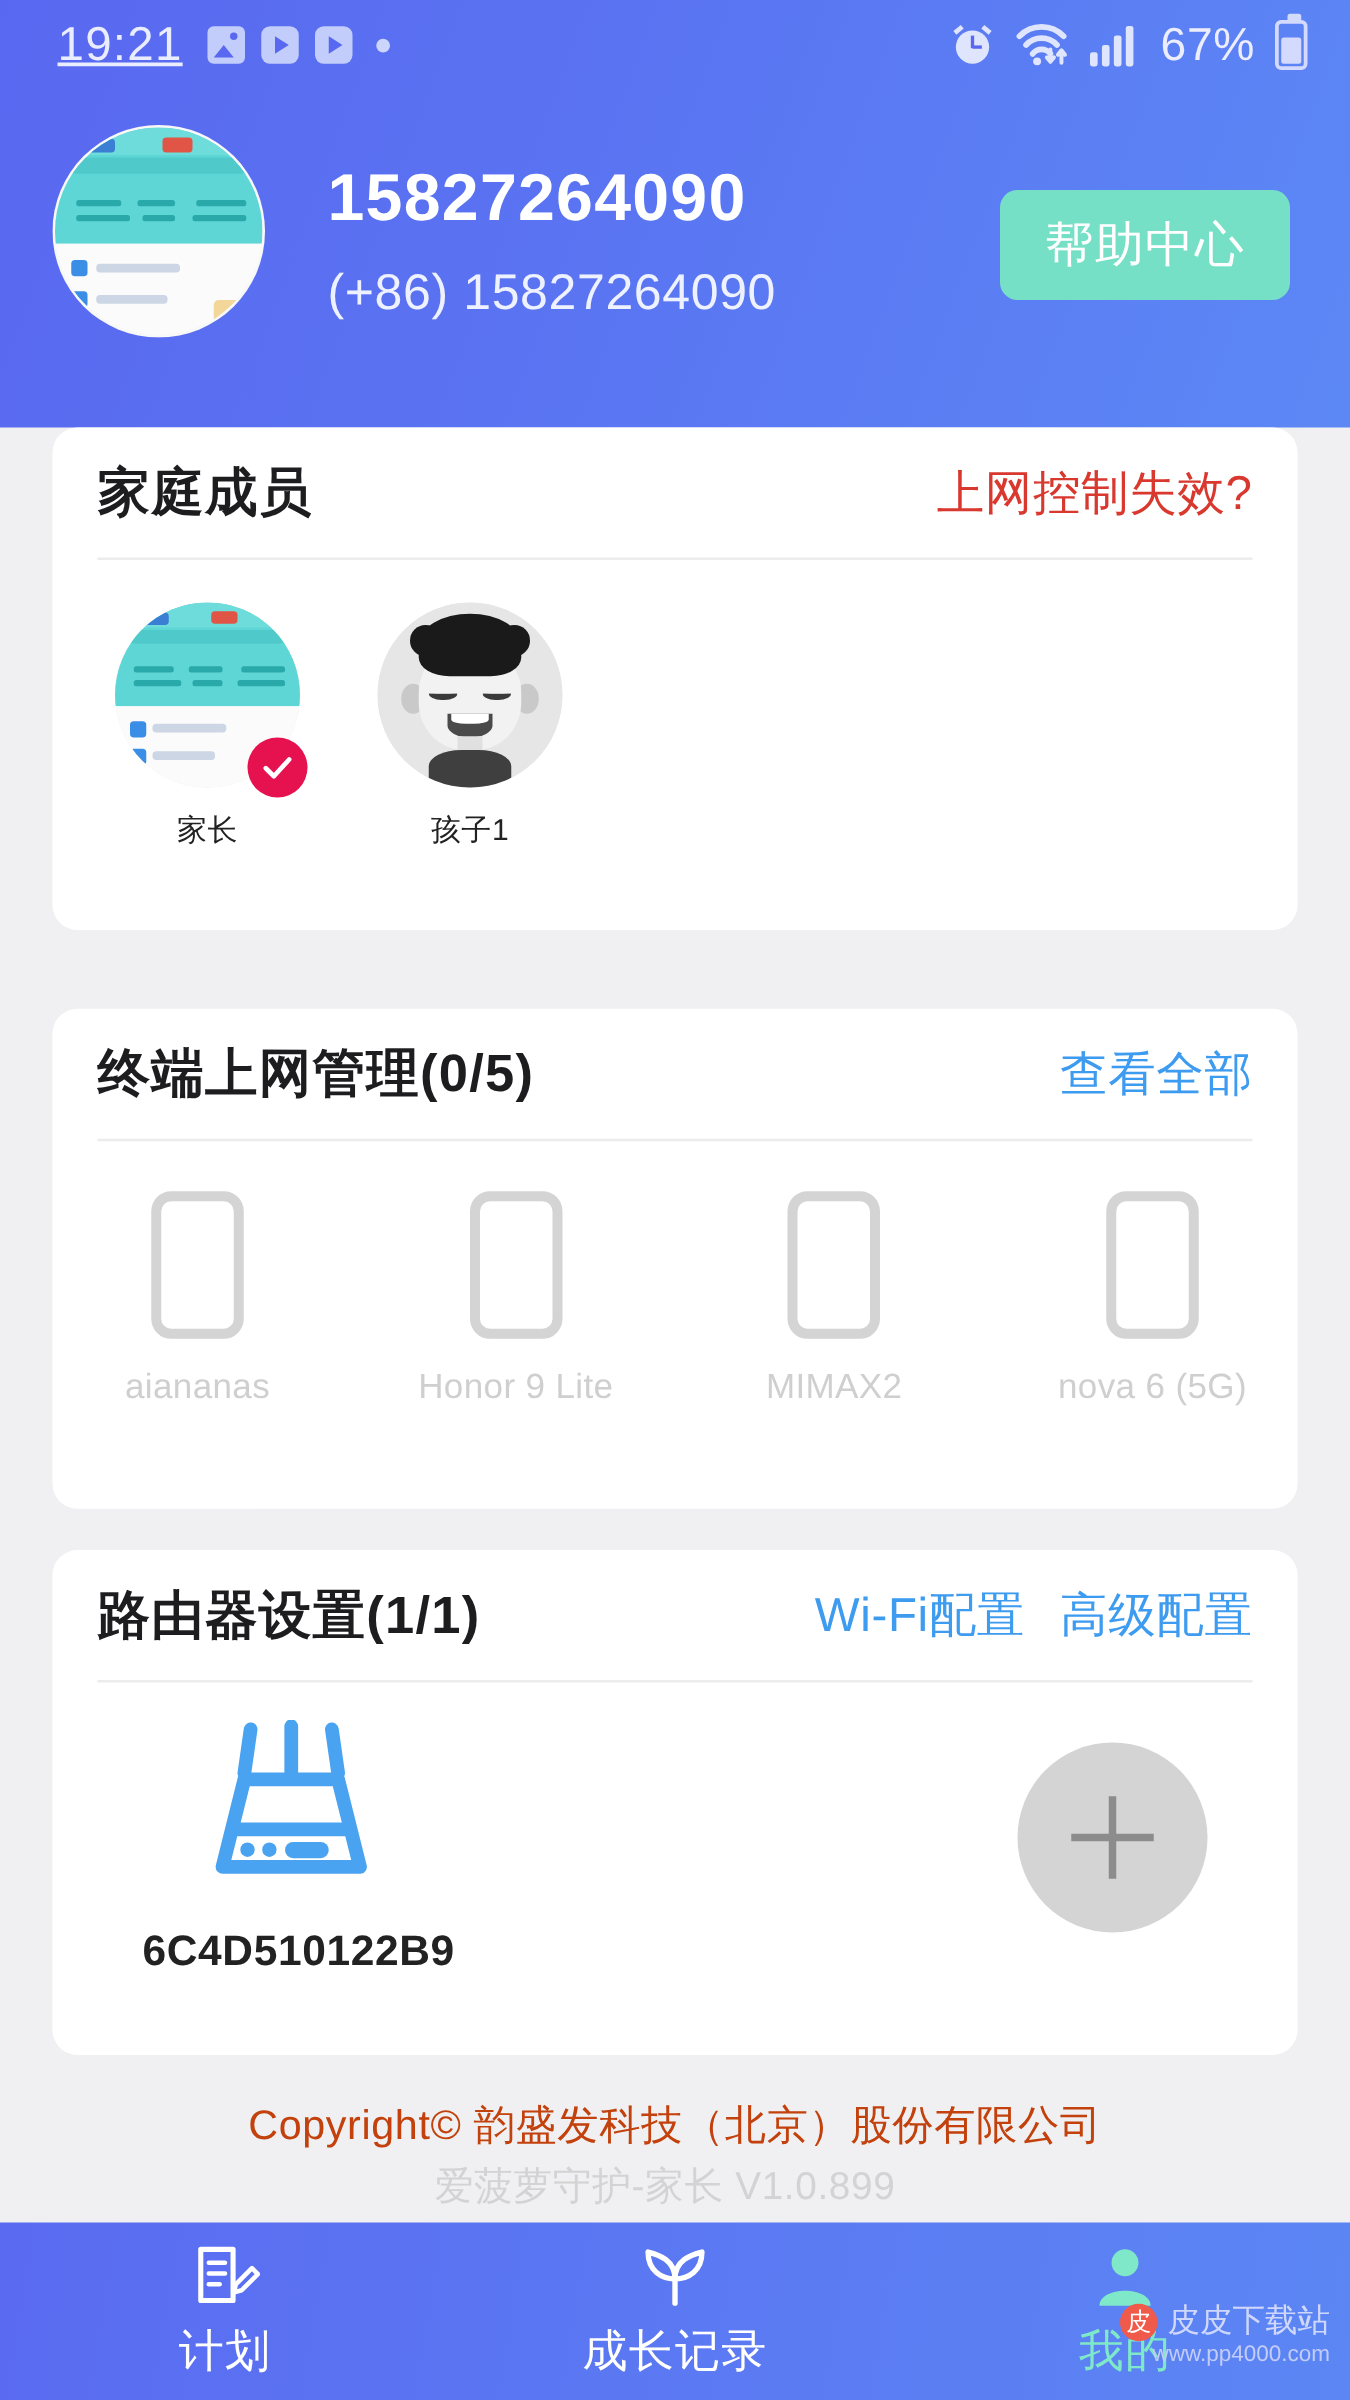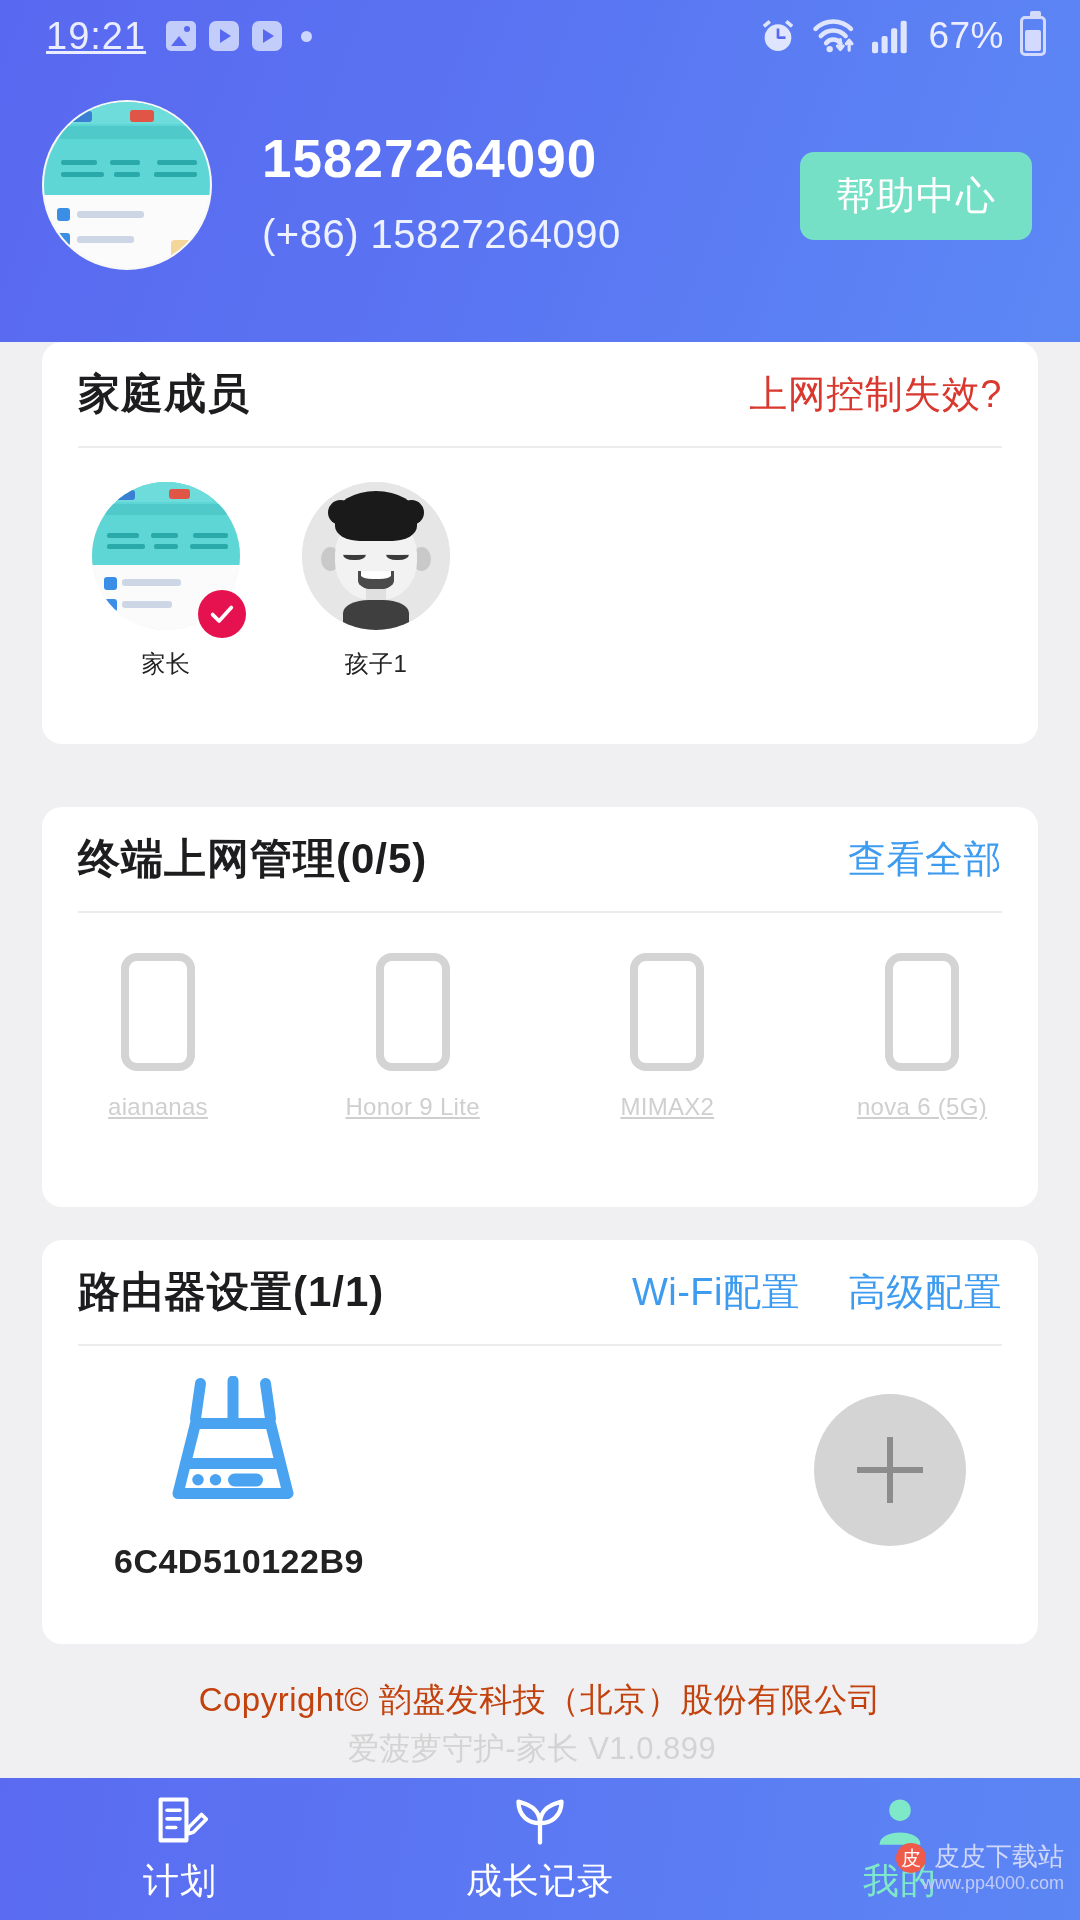--- a/index.html
+++ b/index.html
@@ -100,21 +100,21 @@
     position:absolute; left: 42px; width: 996px;
     background:#ffffff; border-radius: 20px;
   }
   .card-head {
     display:flex; align-items:baseline; justify-content:space-between;
     padding: 0 36px; height: 104px; align-items:center;
   }
   .card-title { font-size: 42px; font-weight: 700; color:#1d1d1f; letter-spacing:1px;}
   .link-red { font-size: 38px; color:#d9382f; letter-spacing:0.5px; }
   .link-blue { font-size: 38px; color:#3d9bf0; letter-spacing:0.5px; }
-  .link-row { display:flex; gap: 48px; }
+  .link-row { display:flex; gap: 28px; }
   .divider { height: 2px; background:#ececec; margin: 0 36px; }
 
   
   #card-family { top: 342px; height: 402px; }
   .members {
     position:relative; display:flex; align-items:flex-start;
     padding: 34px 36px 0 36px; height: 240px;
   }
   .member { width: 176px; text-align:center; position:relative; }
   .member + .member { margin-left: 34px; }
@@ -152,21 +152,21 @@
   #add-member { right: 72px; top: 508px; }
 
   
   #card-devices { top: 792px; height: 400px; margin-top: 15px; }
   .devices { display:flex; padding: 40px 24px 0 24px; justify-content: space-between; }
   .device { width: 184px; text-align:center; }
   .dev-icon {
     width: 74px; height: 118px; margin: 0 auto;
     border: 8px solid #d4d4d4; border-radius: 16px;
   }
-  .dev-name { margin-top: 22px; font-size: 24px; color:#cfcfcf; letter-spacing:0.3px;text-decoration:underline; }
+  .dev-name { margin-top: 22px; font-size: 28px; color:#cfcfcf; letter-spacing:0.3px; }
 
   
   #card-router { top: 1240px; height: 404px; }
   .router-body { position:relative; height: 270px; }
   .router-icon { position:absolute; left: 116px; top: 30px; width: 150px; height: 130px; }
   .router-mac { position:absolute; left: 72px; top: 196px; font-size: 34px; font-weight:700; color:#222; letter-spacing:0.5px;}
   #add-router { right: 72px; top: 48px; }
 
   
   .copy1 {

